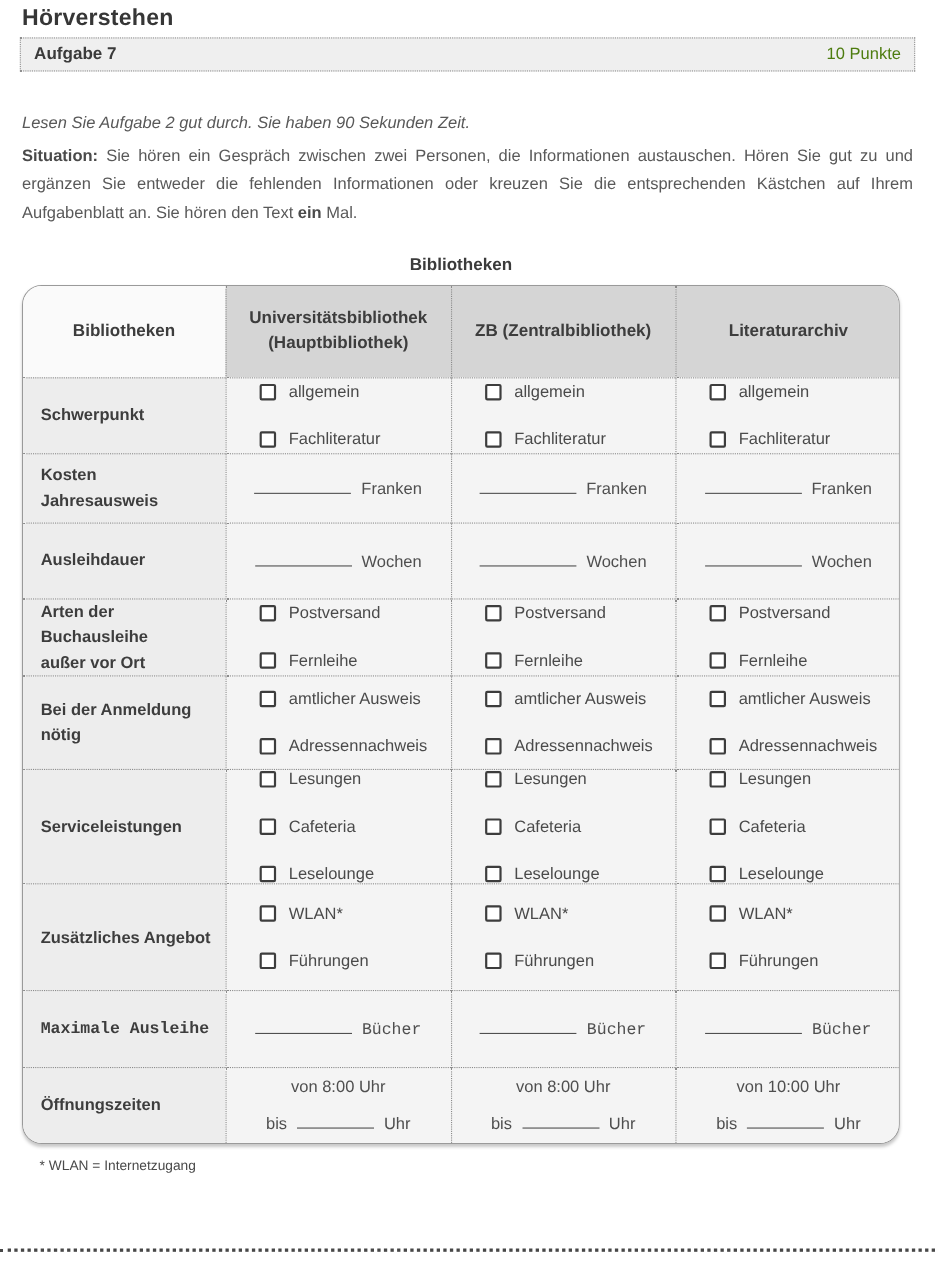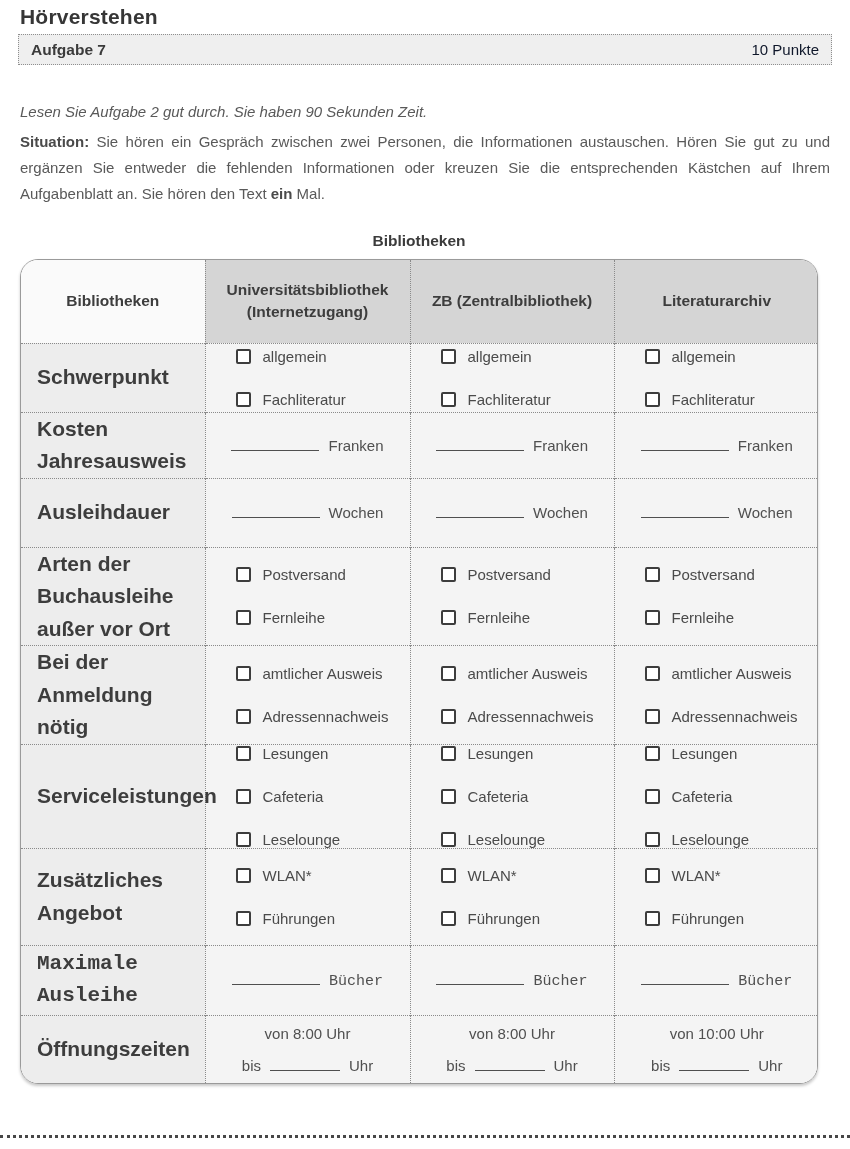--- a/index.html
+++ b/index.html
@@ -20,21 +20,21 @@
 
   .task-bar {
     height: 31px;
     border: 1px dotted #8f8f8f;
     background: #efefef;
     display: flex; align-items: center; justify-content: space-between;
     padding: 0 12px;
     margin-bottom: 38px;
   }
   .task-label { font-weight: bold; font-size: 15.5px; color: #3b3b3b; }
-  .points-label { font-size: 15px; color: #0f172a; }
+  .points-label { font-size: 15px; color: #4d7c0f; }
 
   .instruction {
     font-style: italic; font-size: 15px; color: #595959;
     margin: 0 2px 9px 2px;
   }
   .situation {
     font-size: 15px; color: #595959; line-height: 26px;
     text-align: justify; margin: 0 2px;
   }
   .situation b { color: #4a4a4a; }
@@ -58,21 +58,21 @@
   .lib-table tbody tr > * { border-top: 1px dotted #8a8a8a; }
 
   .lib-table thead tr { height: 83px; }
   .lib-table thead th {
     background: #d5d5d5; font-size: 15.5px; font-weight: bold; color: #3d3d3d;
     text-align: center; vertical-align: middle; line-height: 1.45; padding: 0 8px;
   }
   .lib-table thead th.corner-cell { background: #fafafa; }
 
   .lib-table tbody th {
-    background: #ededed; font-size: 21px; font-weight: bold; color: #3d3d3d;
+    background: #ededed; font-size: 15px; font-weight: bold; color: #3d3d3d;
     text-align: left; vertical-align: middle;
     padding: 0 8px 0 16px; white-space: pre-line; line-height: 1.55;
   }
   .lib-table tbody td {
     background: #f4f4f4; font-size: 15px; color: #4f4f4f;
     vertical-align: middle; padding: 0 6px;
   }
 
   .lib-table tbody tr:nth-child(1)  { height: 69px; }
   .lib-table tbody tr:nth-child(2)  { height: 63px; }
@@ -130,21 +130,21 @@
 
   <p class="situation"><b>Situation:</b> <span>Sie hören ein Gespräch zwischen zwei Personen, die Informationen austauschen. Hören Sie gut zu und ergänzen Sie entweder die fehlenden Informationen oder kreuzen Sie die entsprechenden Kästchen auf Ihrem Aufgabenblatt an. Sie hören den Text</span> <b>ein</b> <span>Mal.</span></p>
 
   <div class="table-title">Bibliotheken</div>
 
   <div class="table-wrap">
     <table class="lib-table">
       <thead>
         <tr>
           <th class="corner-cell" style="width:184px">Bibliotheken</th>
-          <th style="width:205px">Universitätsbibliothek (Internetzugang)</th>
+          <th style="width:205px">Universitätsbibliothek (Hauptbibliothek)</th>
           <th style="width:204px">ZB (Zentralbibliothek)</th>
           <th style="width:205px">Literaturarchiv</th>
         </tr>
       </thead>
       <tbody id="table-body">
           <tr>
             <th>Schwerpunkt</th>
             <td>
               <div class="checkbox-group">
                 <div class="checkbox-item">
@@ -384,16 +384,17 @@
             </td>
             <td class="time-cell">
               <div class="time-line1">von 10:00 Uhr</div>
               <div><span class="blank-prefix">bis</span><span class="blank short"></span><span>Uhr</span></div>
             </td>
           </tr>
         </tbody>
     </table>
   </div>
 
+  <div class="footnote">* WLAN = Internetzugang</div>
 
 </div>
 
 <div class="page-bottom-divider"></div>
 
 </body></html>

